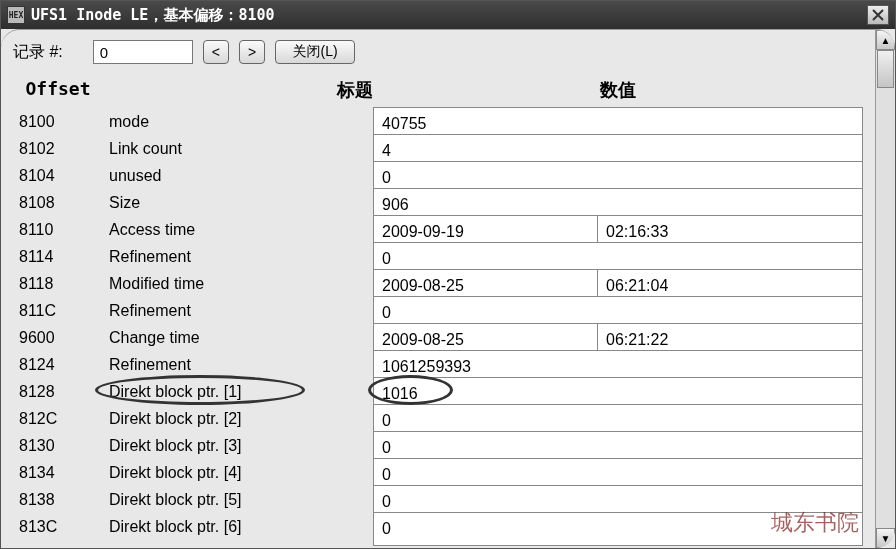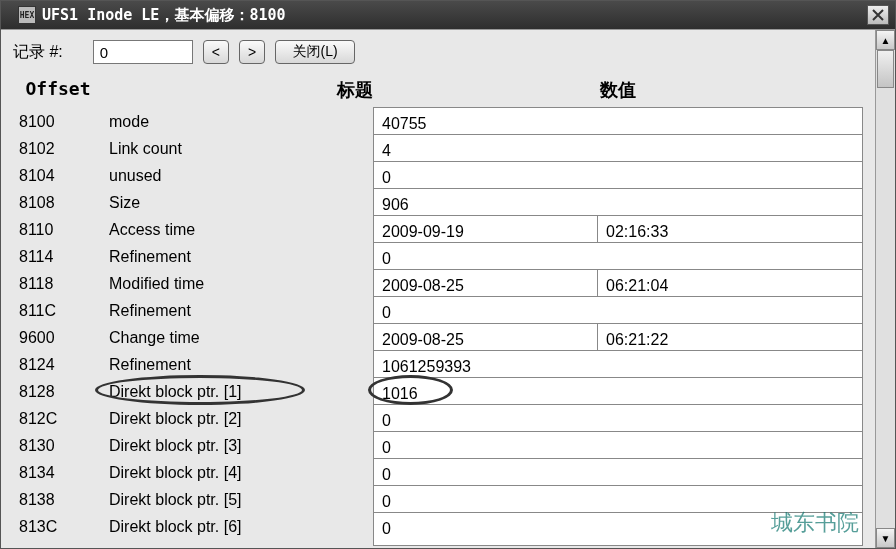--- a/index.html
+++ b/index.html
@@ -29,37 +29,37 @@
     font-size: 15px;
     font-family: "SimSun", monospace;
   }
   .titlebar .icon {
     width: 18px; height: 18px;
     background:#bbb;
     margin-right:6px;
     display:flex; align-items:center; justify-content:center;
     font-size:8px; color:#222;
     border:1px solid #333;
-    margin-left:11px;
   }
   .titlebar .title { flex:1; }
   .close-btn {
     width: 22px; height: 20px;
     background: linear-gradient(#eee,#bbb);
     border:1px solid #555;
     display:flex; align-items:center; justify-content:center;
     cursor:pointer;
   }
   .close-btn svg { width:12px; height:12px; }
   .body {
     flex:1;
     display:flex;
     overflow:hidden;
     background:#e8e8e8;
     border-top:1px solid #999;
+    border-radius:19px;
   }
   .content {
     flex:1;
     padding: 10px 12px 0 12px;
     overflow:hidden;
     position:relative;
   }
   .scrollbar {
     width:20px;
     background:#d8d8d8;
@@ -151,21 +151,21 @@
   .cell.half2 { flex:1; border-left:none; }
   .highlight-ellipse {
     position:absolute;
     border:3px solid #333;
     border-radius:50%;
     pointer-events:none;
   }
   .watermark {
     position:absolute;
     right:16px; bottom:10px;
-    color:#0f766e;
+    color:#7f1d1d;
     font-size:22px;
     font-family:"KaiTi","SimSun",serif;
     pointer-events:none;
     opacity:0.7;
   }
 </style>
 </head>
 <body>
 
 <div class="window">

